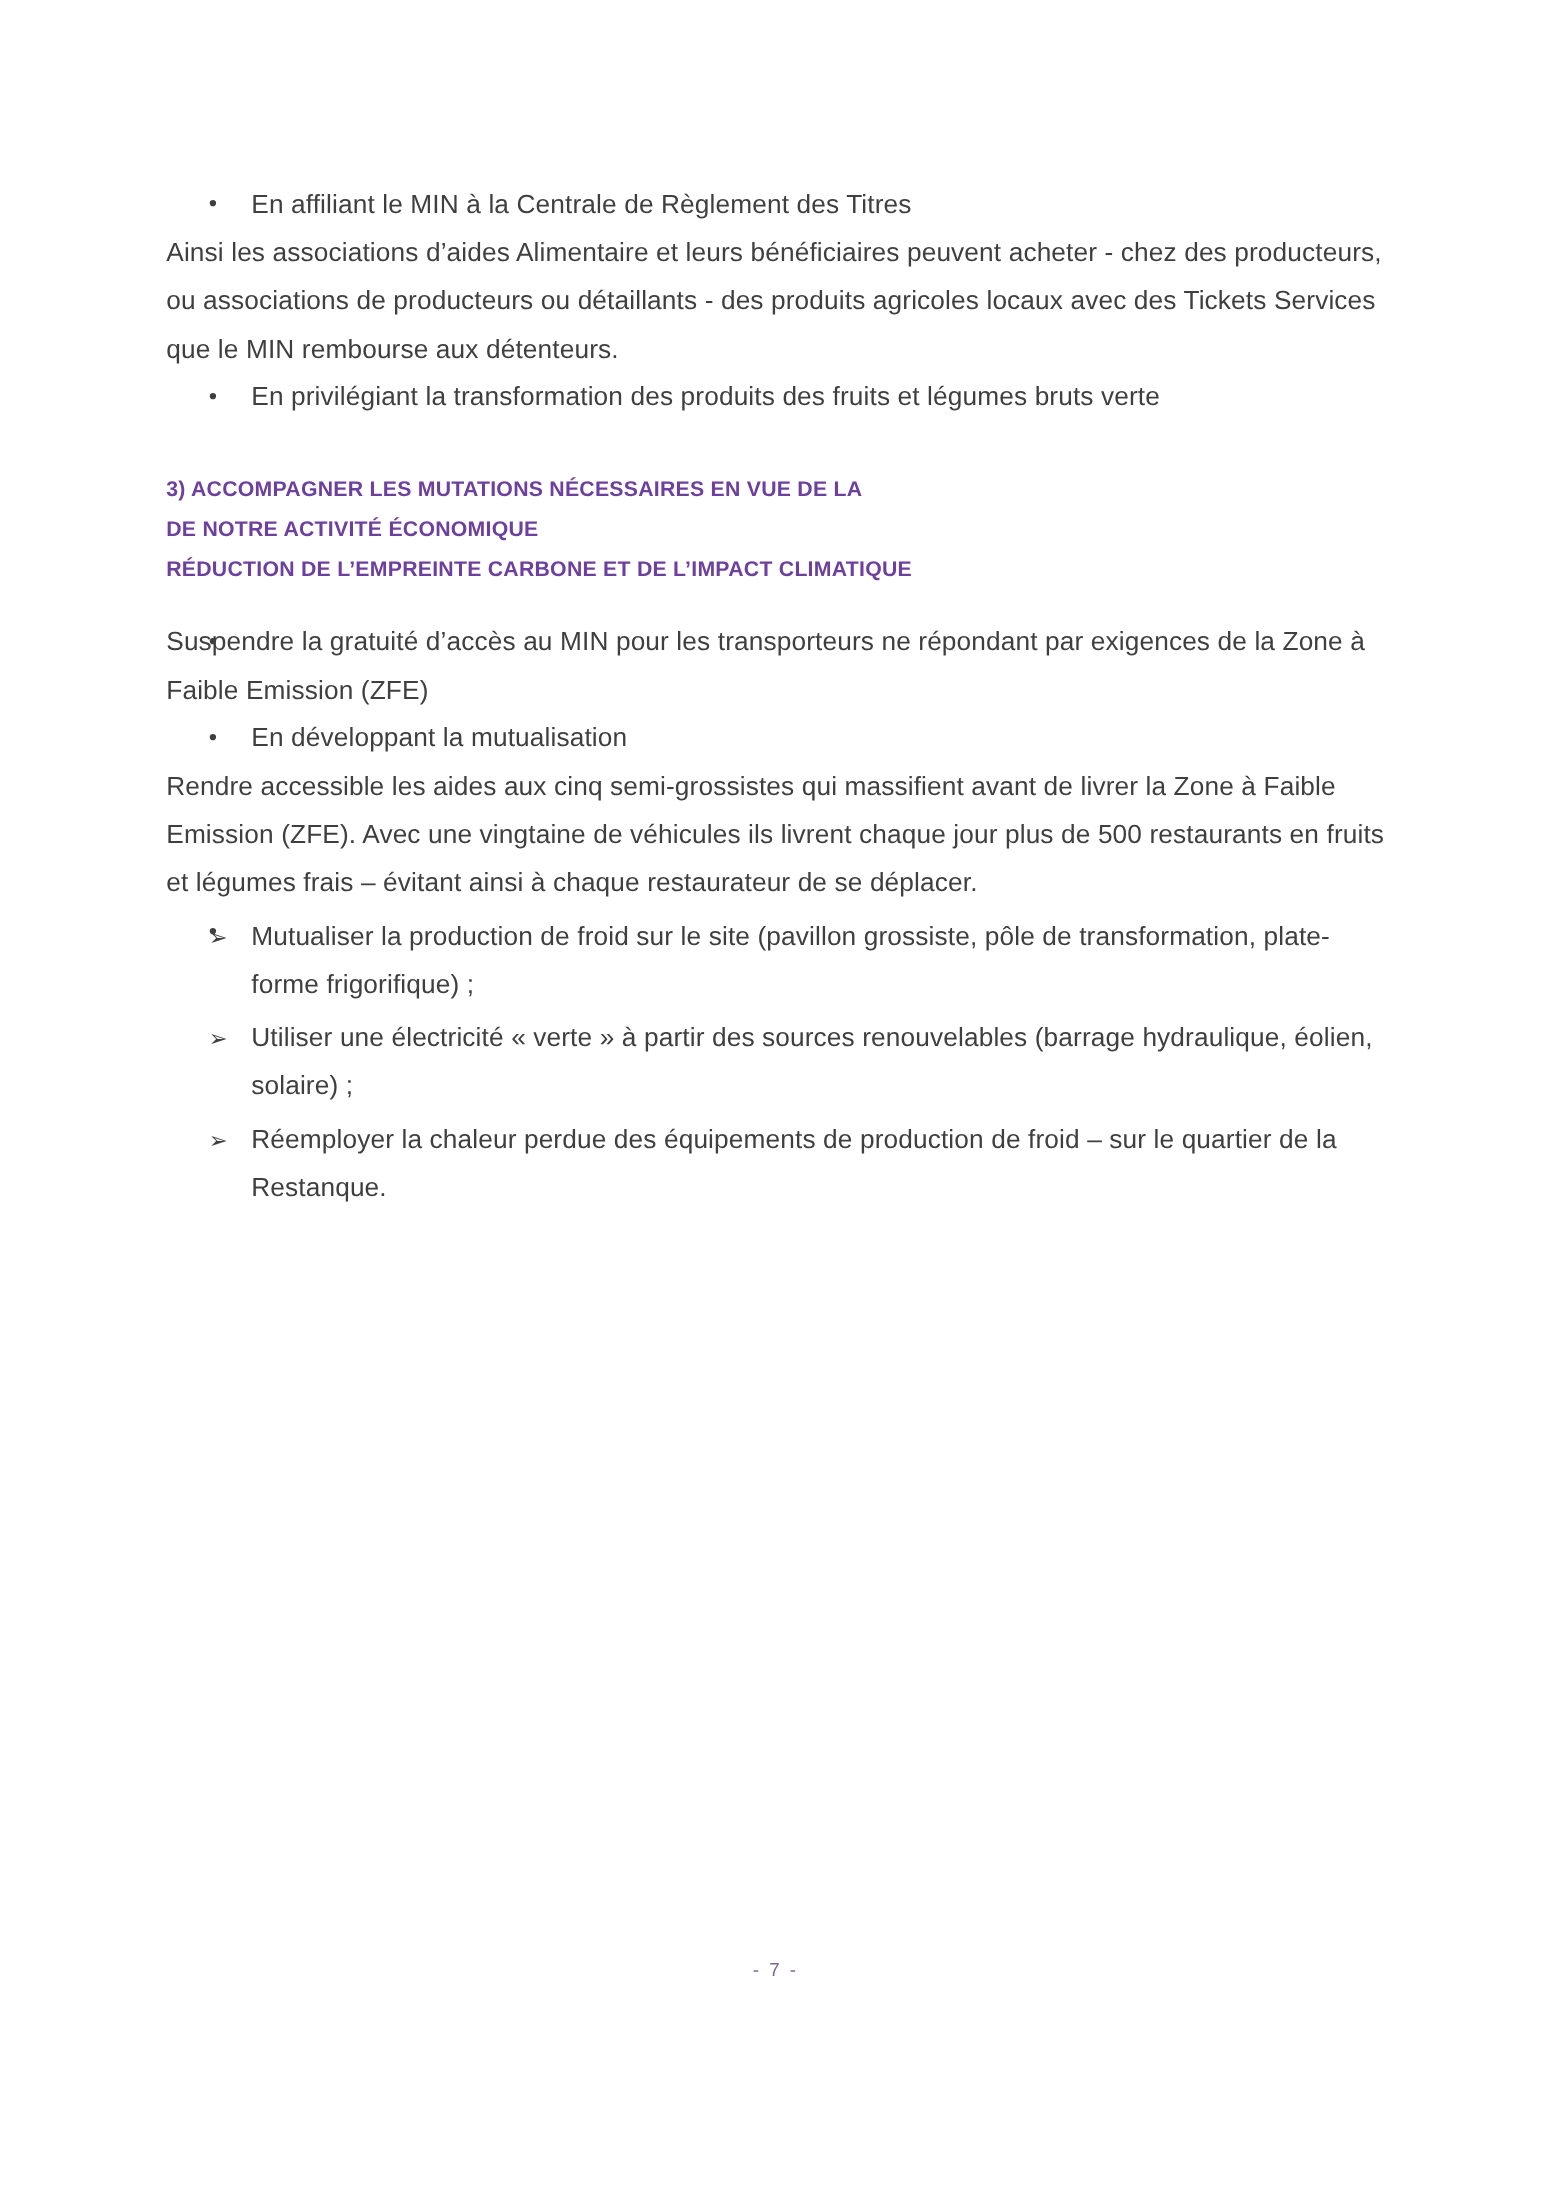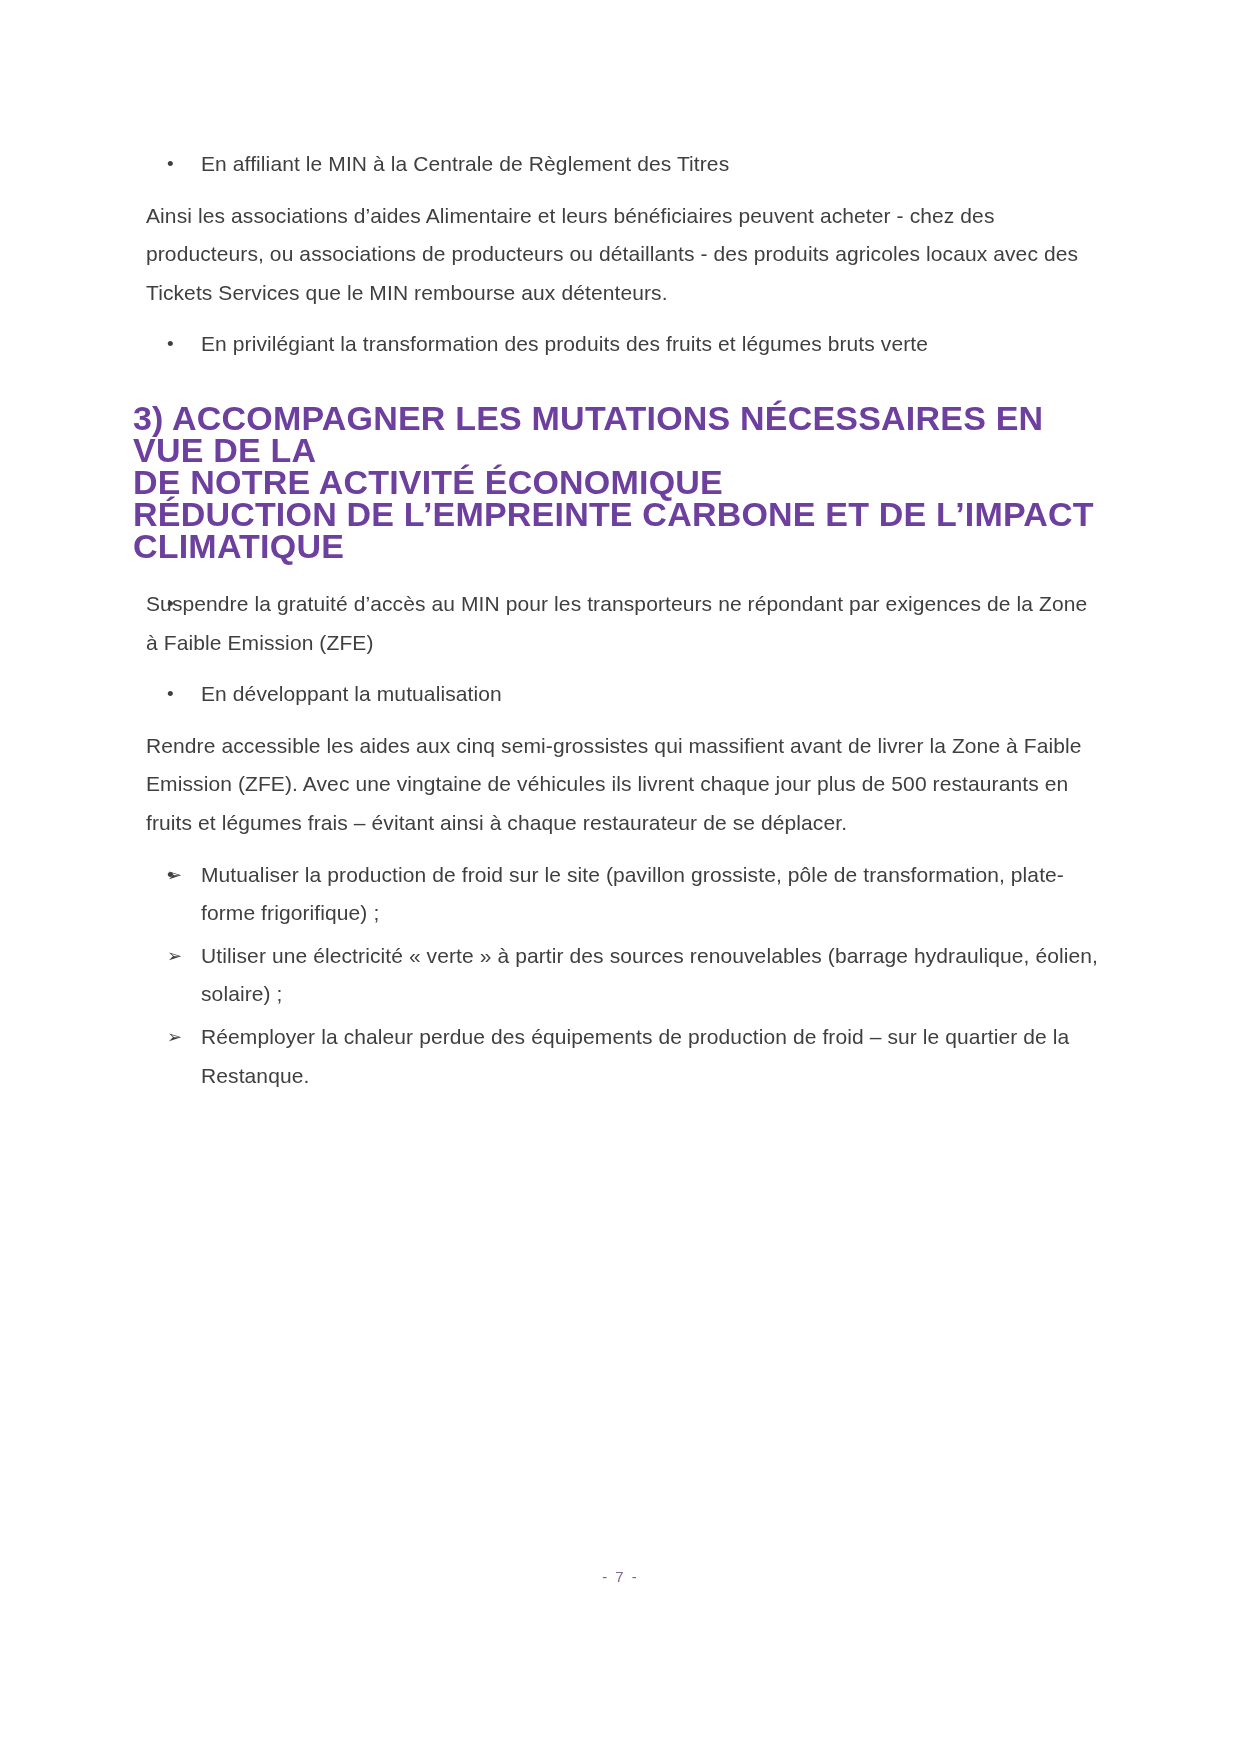--- a/index.html
+++ b/index.html
@@ -21,21 +21,21 @@
     left: 133px;
     top: 145px;
     width: 982px;
     color: #3f3f3f;
     font-size: 21px;
     line-height: 38.6px;
     font-weight: 400;
     letter-spacing: 0.1px;
   }
   .para {
-    margin: 13px;
+    margin: 0;
     text-align: left;
   }
   .list-item {
     position: relative;
     margin: 0;
     padding-left: 68px;
   }
   .list-item .marker {
     position: absolute;
     left: 34px;
@@ -48,21 +48,21 @@
     margin-top: 4px;
   }
   .arrow-marker {
     font-size: 18px;
     left: 32px;
   }
   .section-heading {
     margin-top: 38px;
     margin-bottom: 23px;
     color: #6d3f9e;
-    font-size: 34px;
+    font-size: 17px;
     line-height: 32px;
     font-weight: bold;
     letter-spacing: 0.2px;
   }
   .footer {
     position: absolute;
     left: 0;
     top: 1568px;
     width: 100%;
     text-align: center;

